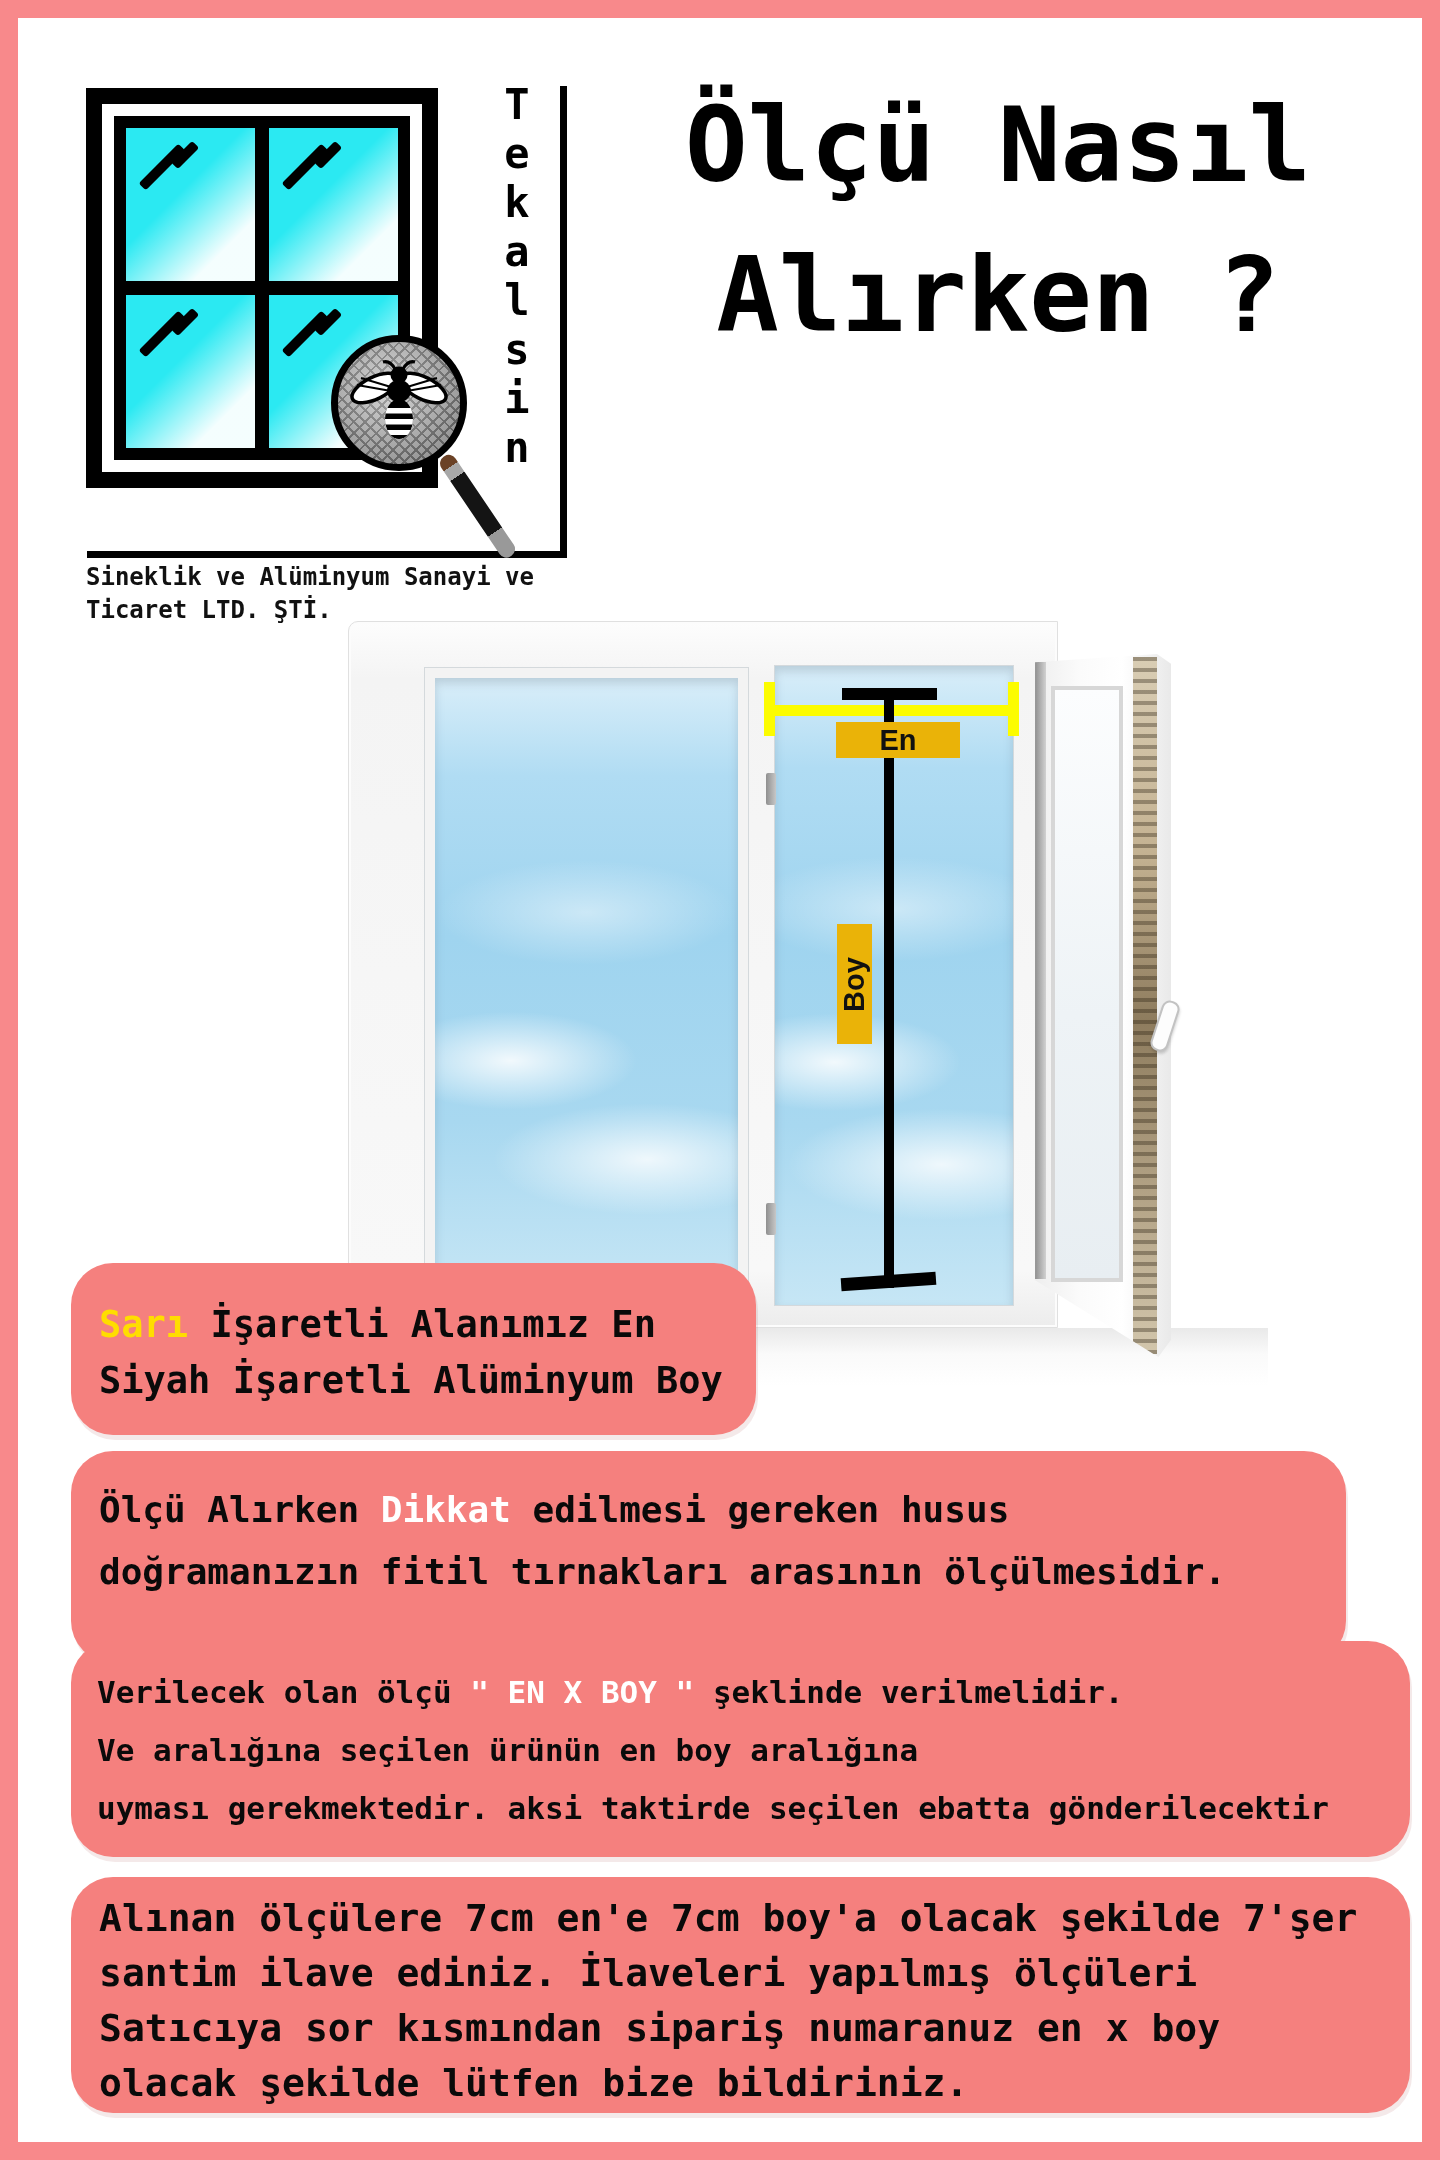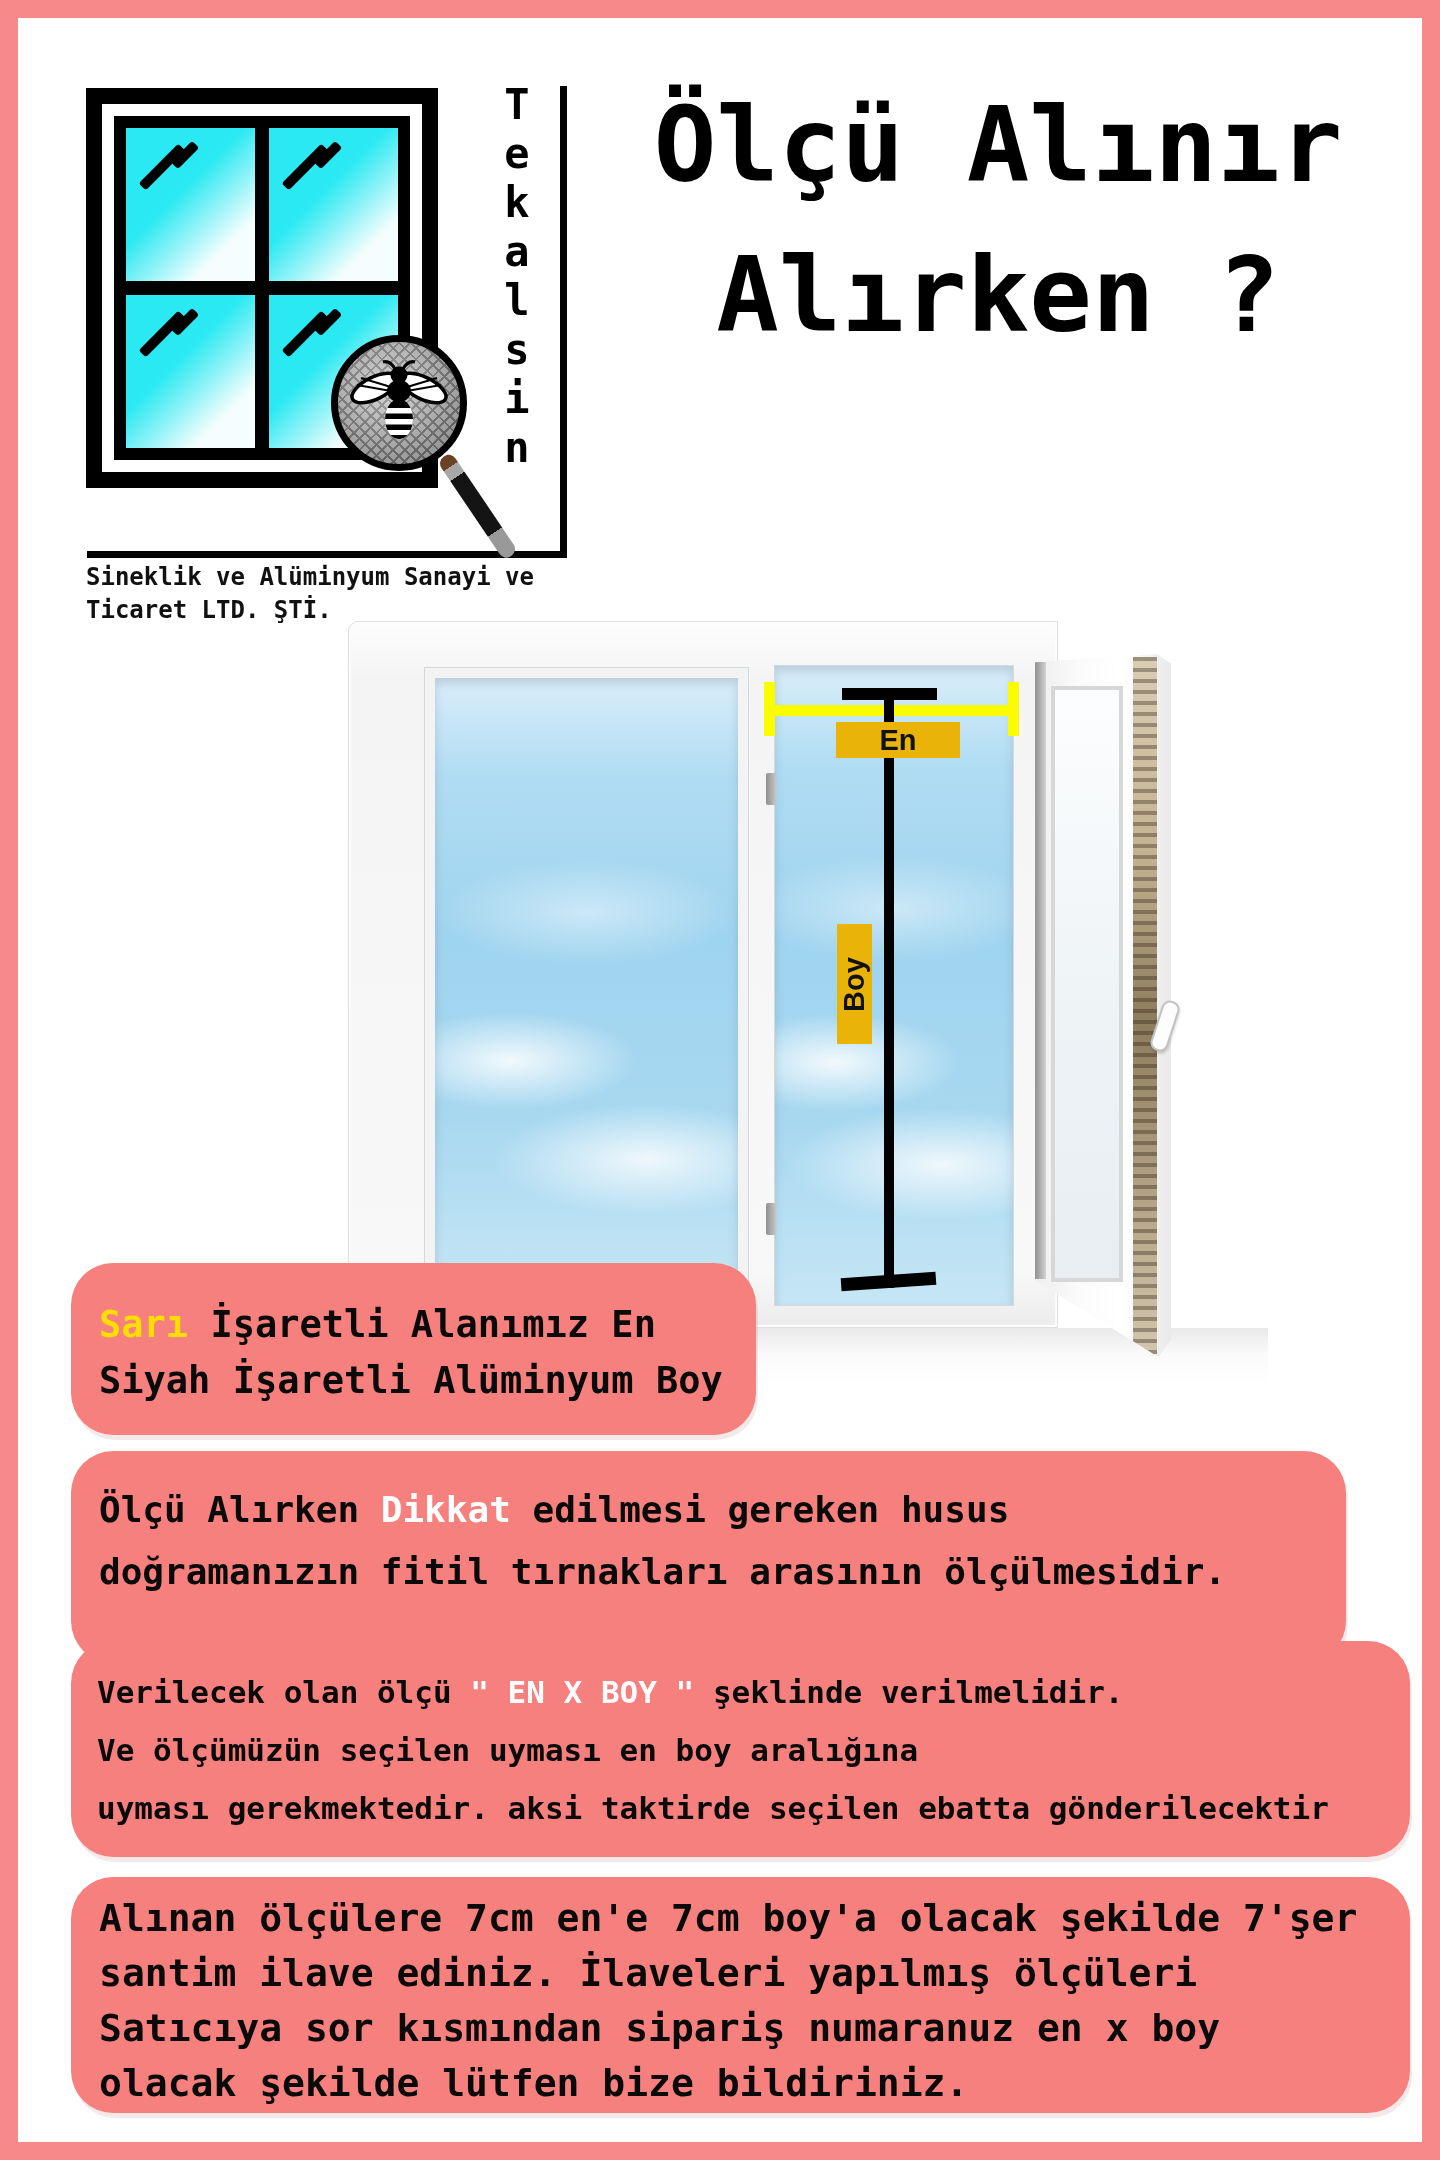--- a/index.html
+++ b/index.html
@@ -146,21 +146,21 @@
   </div>
   <div class="abs brand-vertical">Tekalsin</div>
   <div class="abs divider-v"></div>
   <div class="abs divider-h"></div>
   <div class="abs company">
     <div>Sineklik ve Alüminyum Sanayi ve</div>
     <div>Ticaret LTD. ŞTİ.</div>
   </div>
 
   <div class="abs title">
-    <div>Ölçü Alınır</div>
+    <div>Ölçü Nasıl</div>
     <div>Alırken ?</div>
   </div>
 
   <div class="abs win-frame"></div>
   <div class="abs sill"></div>
   <div class="abs sky glass-left"></div>
   <div class="abs sky glass-right"></div>
   <div class="abs hinge" style="left:748px;top:755px;"></div>
   <div class="abs hinge" style="left:748px;top:1185px;"></div>
   <div class="abs sash">
@@ -188,21 +188,21 @@
     <div>Siyah İşaretli Alüminyum Boy</div>
   </div>
 
   <div class="abs note note2">
     <div><span>Ölçü Alırken </span><span class="hl-white">Dikkat</span><span> edilmesi gereken husus</span></div>
     <div>doğramanızın fitil tırnakları arasının ölçülmesidir.</div>
   </div>
 
   <div class="abs note note3">
     <div><span>Verilecek olan ölçü </span><span class="hl-white">" EN X BOY "</span><span> şeklinde verilmelidir.</span></div>
-    <div>Ve ölçümüzün seçilen uyması en boy aralığına</div>
+    <div>Ve aralığına seçilen ürünün en boy aralığına</div>
     <div>uyması gerekmektedir. aksi taktirde seçilen ebatta gönderilecektir</div>
   </div>
 
   <div class="abs note note4">
     <div>Alınan ölçülere 7cm en'e 7cm boy'a olacak şekilde 7'şer</div>
     <div>santim ilave ediniz. İlaveleri yapılmış ölçüleri</div>
     <div>Satıcıya sor kısmından sipariş numaranuz en x boy</div>
     <div>olacak şekilde lütfen bize bildiriniz.</div>
   </div>
 

